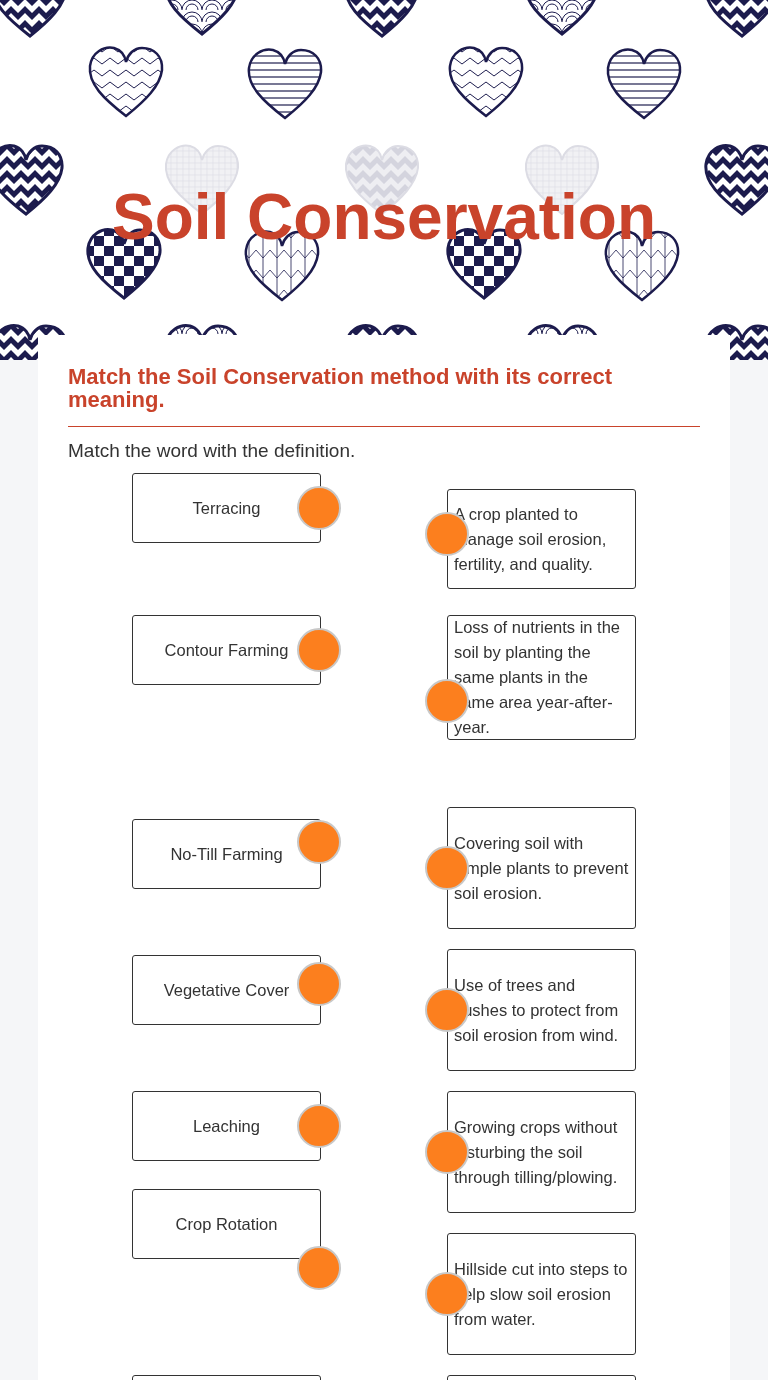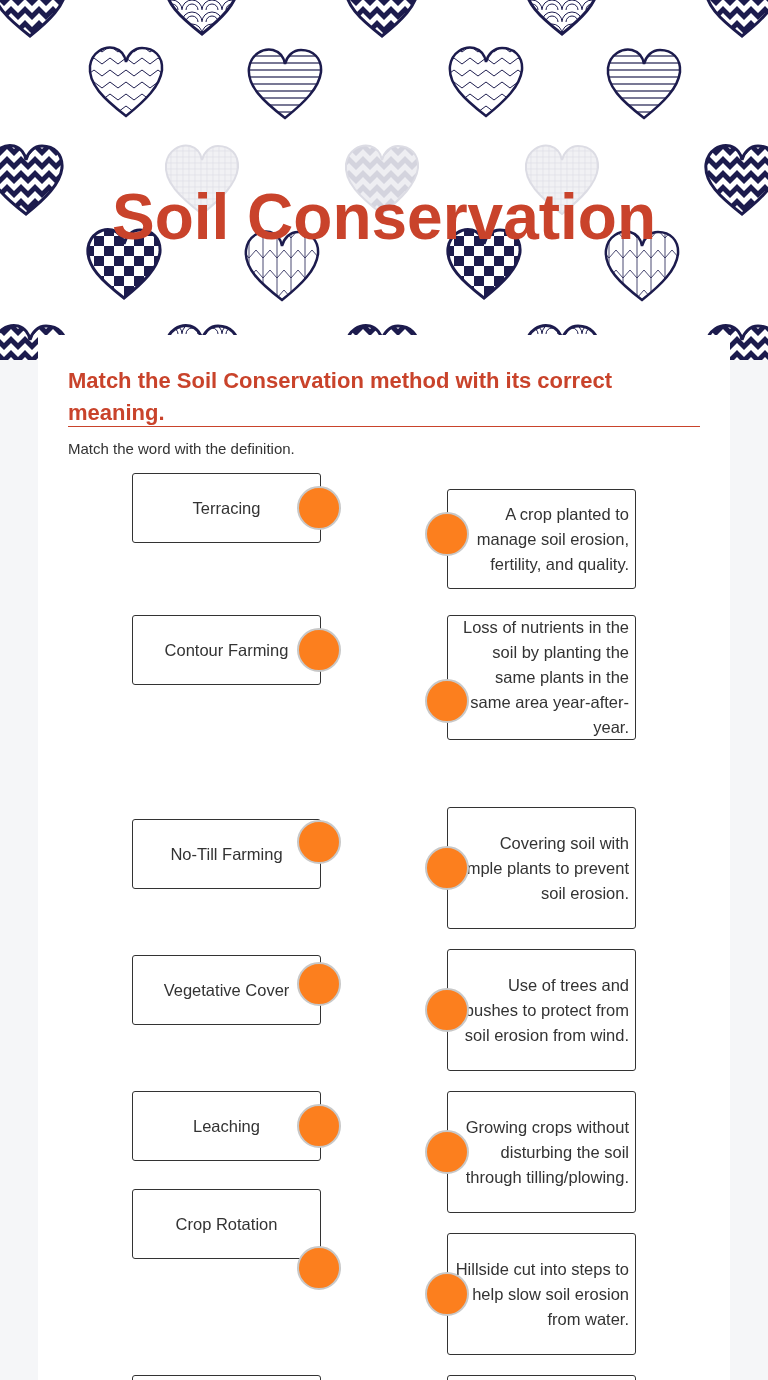--- a/index.html
+++ b/index.html
@@ -22,32 +22,32 @@
     font-family: "Liberation Sans", sans-serif; font-weight: bold;
     font-size: 64px; letter-spacing: 0px; color: #c9432b; margin-top: 30px;
   }
   .card {
     position: absolute; left: 38px; top: 335px; width: 692px; height: 1060px;
     background: #ffffff;
   }
   .card-title {
     position: absolute; left: 30px; top: 30px; width: 640px;
     font-family: "Liberation Sans", sans-serif; font-weight: bold;
-    font-size: 22px; line-height: 32px; color: #c9432b;
+    font-size: 22px; line-height: 23px; color: #c9432b;
   }
   .card-rule {
     position: absolute; left: 30px; top: 91px; width: 632px; height: 1px; background: #c9432b;
   }
   .instructions {
-    position: absolute; left: 30px; top: 105px; font-size: 15px; color: #333;
+    position: absolute; left: 30px; top: 105px; font-size: 19px; color: #333;
     font-family: "Liberation Sans", sans-serif;
   }
   .term, .def {
     position: absolute; background: #fff; border: 1px solid #333; border-radius: 3px;
-    display: flex; align-items: center; justify-content: center; text-align: right;
+    display: flex; align-items: center; justify-content: center; text-align: left;
     font-family: "Liberation Sans", sans-serif; font-size: 16.5px; line-height: 25px; color: #333;
   }
   .term { left: 94px; width: 189px; height: 70px; padding: 0 6px; }
   .def { left: 409px; width: 189px; padding: 8px 6px; }
   .dot {
     position: absolute; width: 44px; height: 44px; border-radius: 50%;
     background: #fc7f1e; border: 2px solid #c8c8c8;
   }
 </style>
 </head>

